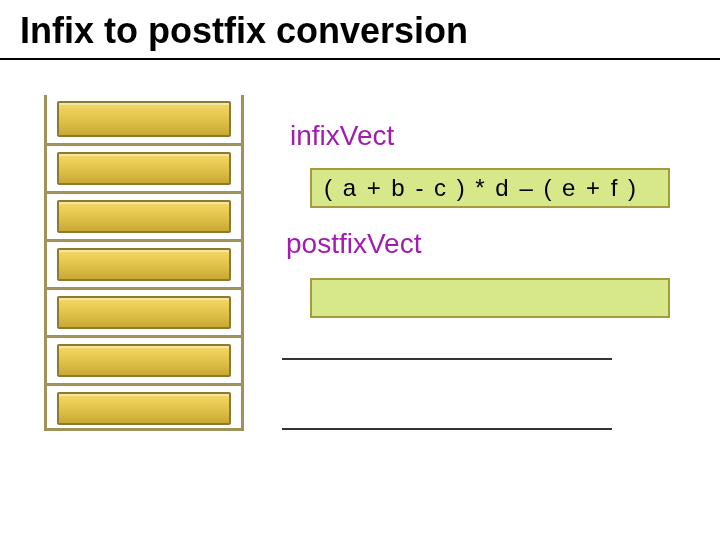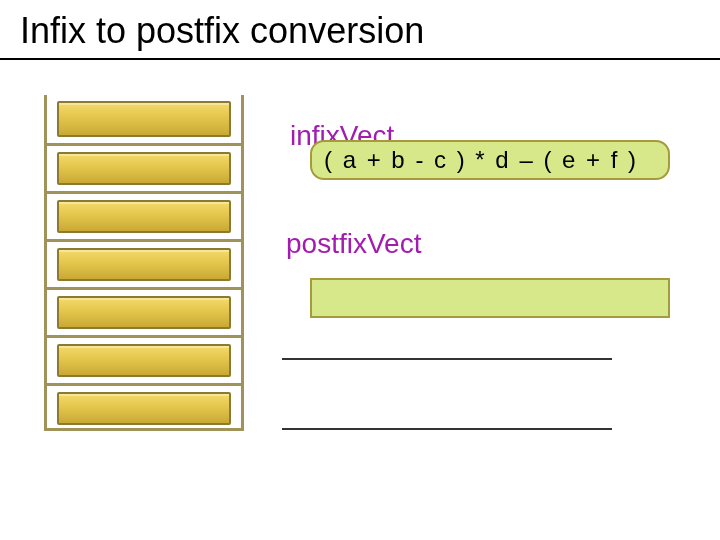--- a/index.html
+++ b/index.html
@@ -10,20 +10,21 @@
     background: #ffffff;
     font-family: Arial, Helvetica, sans-serif;
     position: relative;
   }
   .title {
     position: absolute;
     left: 20px;
     top: 10px;
     font-size: 36px;
     color: #000;
+    font-weight: bold;
   }
   .title-underline {
     position: absolute;
     left: 0;
     top: 58px;
     width: 720px;
     height: 2px;
     background: #000;
   }
   .stack {
@@ -104,21 +105,21 @@
     </div>
   <div class="stack-row">
       <div class="block"></div>
     </div>
   <div class="stack-row">
       <div class="block"></div>
     </div>
 </div>
 
 <div class="label" style="left:290px; top:120px;">infixVect</div>
-<div class="vect-box" style="left:310px; top:140px; width:360px;border-radius:14px;">
+<div class="vect-box" style="left:310px; top:168px; width:360px;">
   <span>( a + b - c ) * d – ( e + f )</span>
 </div>
 
 <div class="label" style="left:286px; top:228px;">postfixVect</div>
 <div class="vect-box" style="left:310px; top:278px; width:360px;">
   <span></span>
 </div>
 
 <div class="hr-line" style="left:282px; top:358px; width:330px;"></div>
 <div class="hr-line" style="left:282px; top:428px; width:330px;"></div>

